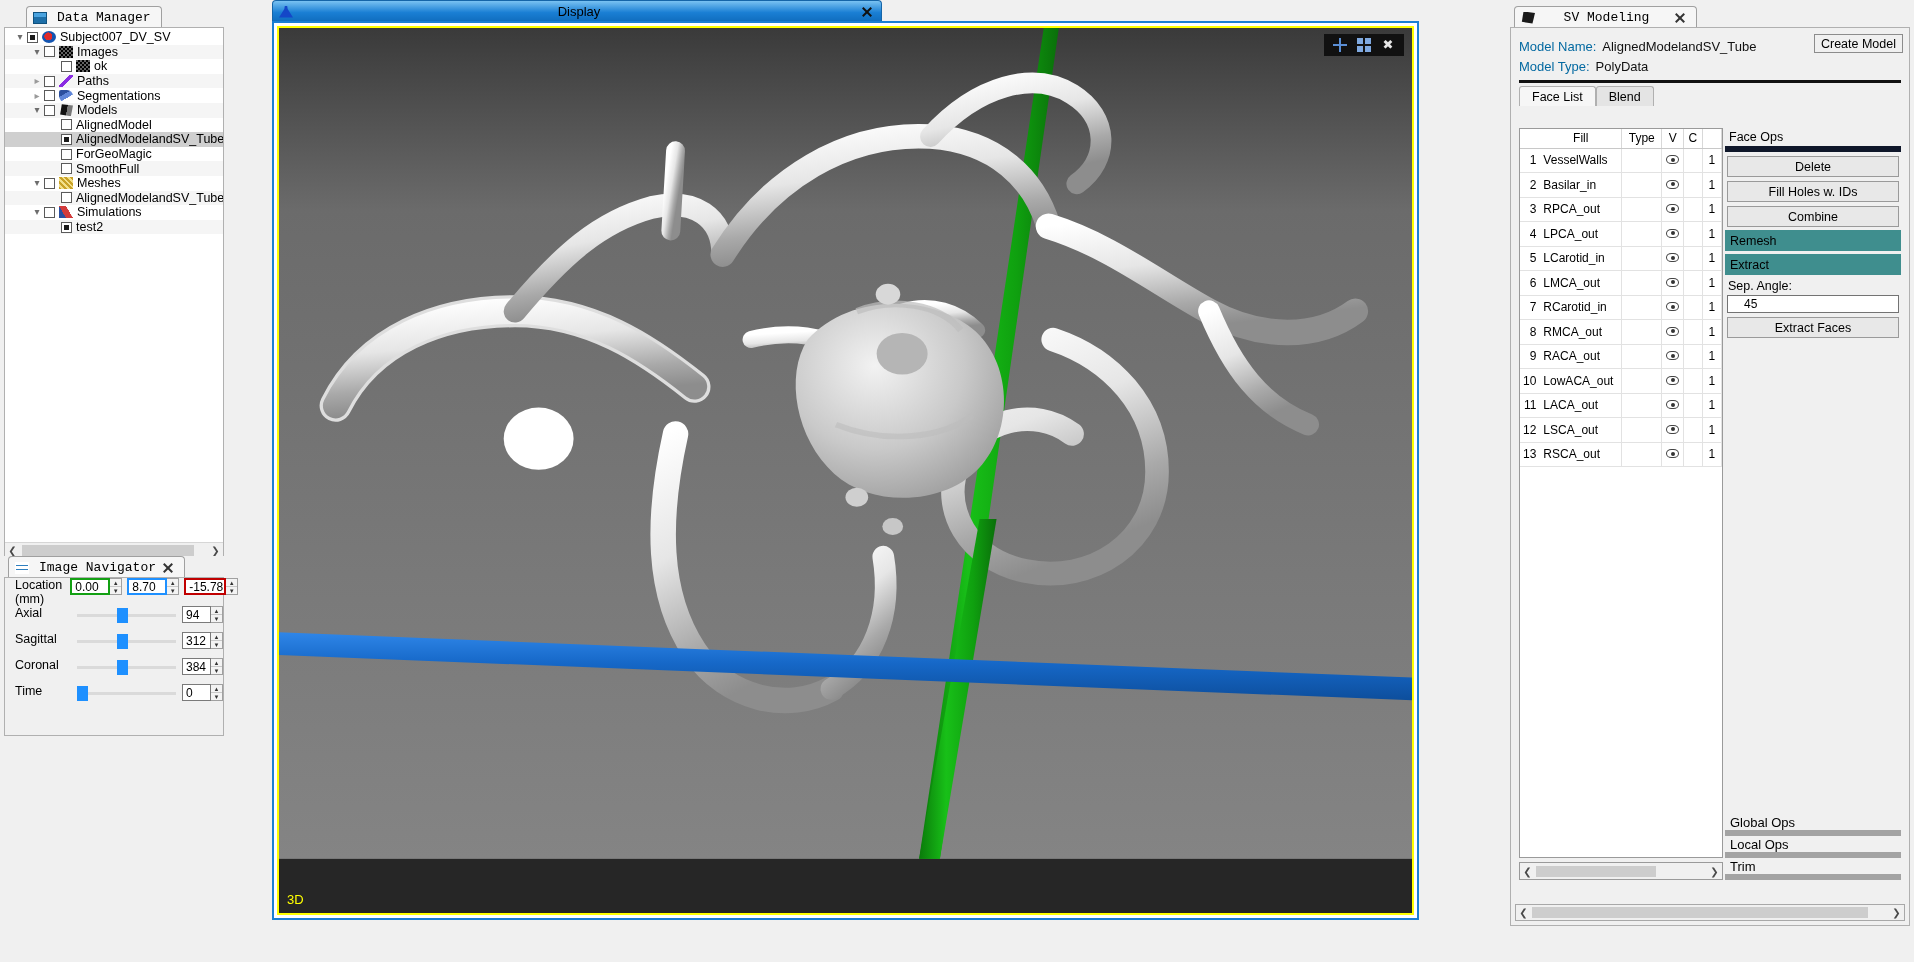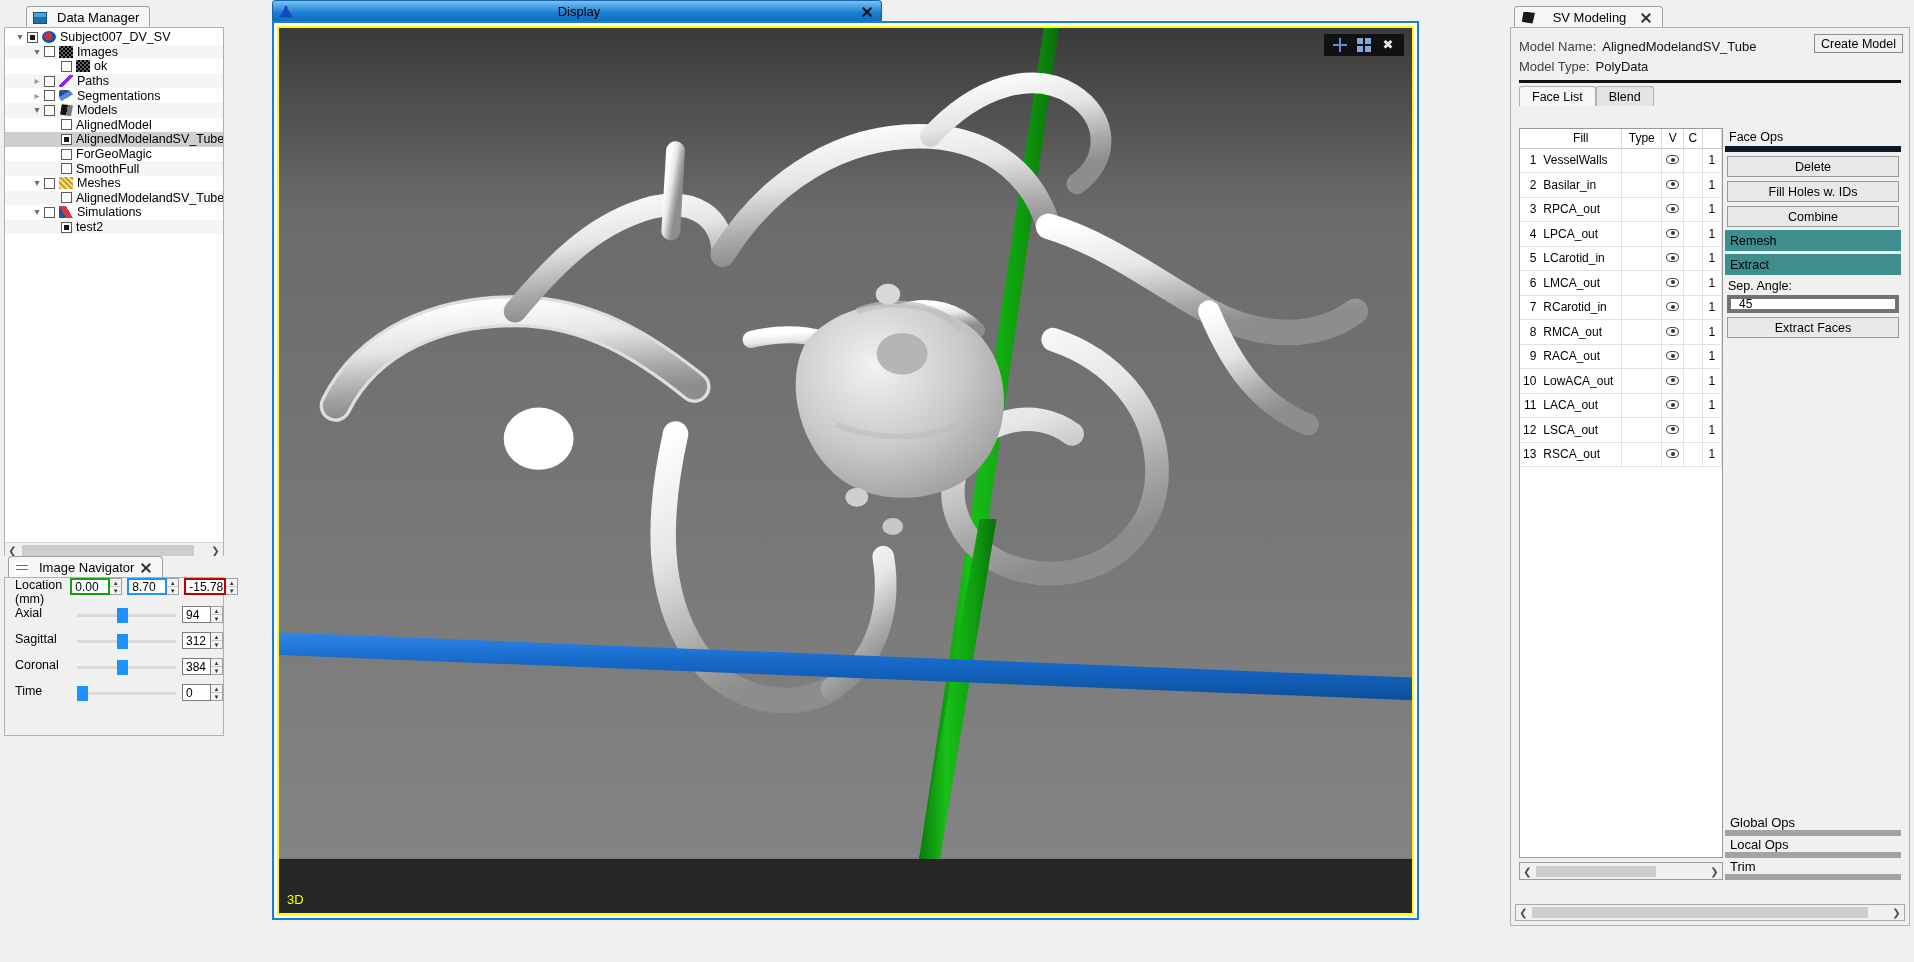--- a/index.html
+++ b/index.html
@@ -18,21 +18,21 @@
   .tabstrip { position: relative; height: 22px; }
   .tab {
     position: absolute; top: 0; height: 22px;
     display: flex; align-items: center; gap: 6px;
     padding: 0 10px 0 6px;
     border: 1px solid #b0b0b0; border-bottom: none;
     background: #f0f0f0;
     border-top-left-radius: 4px; border-top-right-radius: 4px;
     font-size: 13px; white-space: nowrap;
   }
-  .tab.active { background: #f6f6f6; border-color: #a0a0a0; }
+  .tab.active { background: #f6f6f6; border-color: #a0a0a0; font-family: Liberation Mono, monospace; }
   .tab .tname { font-size: 13px; }
   .panel-body {
     position: absolute; left: 0; right: 0;
     border: 1px solid #b0b0b0;
     background: #ffffff;
   }
 
   
   .closex { width: 12px; height: 12px; position: relative; flex: 0 0 auto; }
   .closex::before, .closex::after {
@@ -150,21 +150,21 @@
   .icn-cross::after  { top:6px; left:0; height:2px; width:14px; }
   .icn-grid { display:grid; grid-template-columns:1fr 1fr; grid-template-rows:1fr 1fr; gap:2px; }
   .icn-grid i { background:#7fa9e0; display:block; }
   .icn-wrench { color:#e8e8e8; font-size:13px; line-height:14px; text-align:center; }
   .vp-label { position:absolute; left:8px; bottom:6px; color:#ffff00; font-size:13px; z-index:6; }
 
   
   #svm { left: 1510px; top: 6px; width: 400px; height: 920px; }
   #svm .panel-body { top:21px; bottom:0; background:#f0f0f0; border-color:#b0b0b0; }
   .kvrow { display:flex; align-items:center; height:20px; padding-left:8px; font-size:13px; gap:6px; }
-  .kvkey { color:#404040; }
+  .kvkey { color:#0369a1; }
   .kvval { color:#111; }
   .create-btn {
     position:absolute; right:6px; top:6px; height:19px; padding:0 6px;
     border:1px solid #8c8c8c; background:#f0f0f0; font-size:12.5px;
     display:flex; align-items:center;
   }
   .hrule { height:3px; background:#111; margin: 4px 8px 0 8px; }
   .subtabs { display:flex; padding-left:8px; margin-top:3px; }
   .subtab {
     height:20px; padding:0 12px; border:1px solid #b0b0b0; border-bottom:none;
@@ -210,22 +210,22 @@
   }
   .opbtn {
     height:21px; margin:4px 2px 0 2px; border:1px solid #9a9a9a; background:#e8e8e8;
     display:flex; align-items:center; justify-content:center; font-size:12.5px;
   }
   .oplist {
     height:21px; margin:3px 0 0 0; background:#3f8e8e; color:#000;
     display:flex; align-items:center; padding-left:5px; font-size:12.5px;
   }
   .opfieldlabel { font-size:12.5px; padding:4px 0 2px 3px; }
-  .opinput { height:18px; margin:0 2px; border:4px solid #737373; background:#fff;
-             display:flex; align-items:center; padding-left:8px; font-size:12px; }
+  .opinput { height:18px; margin:0 2px; border:1px solid #737373; background:#fff;
+             display:flex; align-items:center; padding-left:16px; font-size:12px; }
   .section-head {
     height:22px; border-bottom:6px solid #a3a3a3; display:flex; align-items:center;
     padding-left:5px; font-size:13px; background:#f0f0f0;
   }
   .svm-bottom-scroll {
     position:absolute; left:4px; right:4px; bottom:4px; height:17px;
     border:1px solid #a8a8a8; background:#f0f0f0; display:flex; align-items:center;
   }
 
   
@@ -538,21 +538,21 @@
           <span class="vicon icn-wrench">✖</span>
         </div>
 
         <div class="vp-label">3D</div>
       </div>
     </div>
   </div>
 
   <div class="panel" id="svm">
     <div class="tabstrip">
-      <div class="tab active" style="left:4px; width:149px;">
+      <div class="tab active" style="left:4px; width:183px;">
         <span class="ticon ic-svmodel"></span>
         <span class="tname" style="flex:1; text-align:center;">SV Modeling</span>
         <span class="closex"></span>
       </div>
     </div>
 
     <div class="panel-body">
       <div class="create-btn">Create Model</div>
 
       <div class="kvrow" style="margin-top:8px;">

